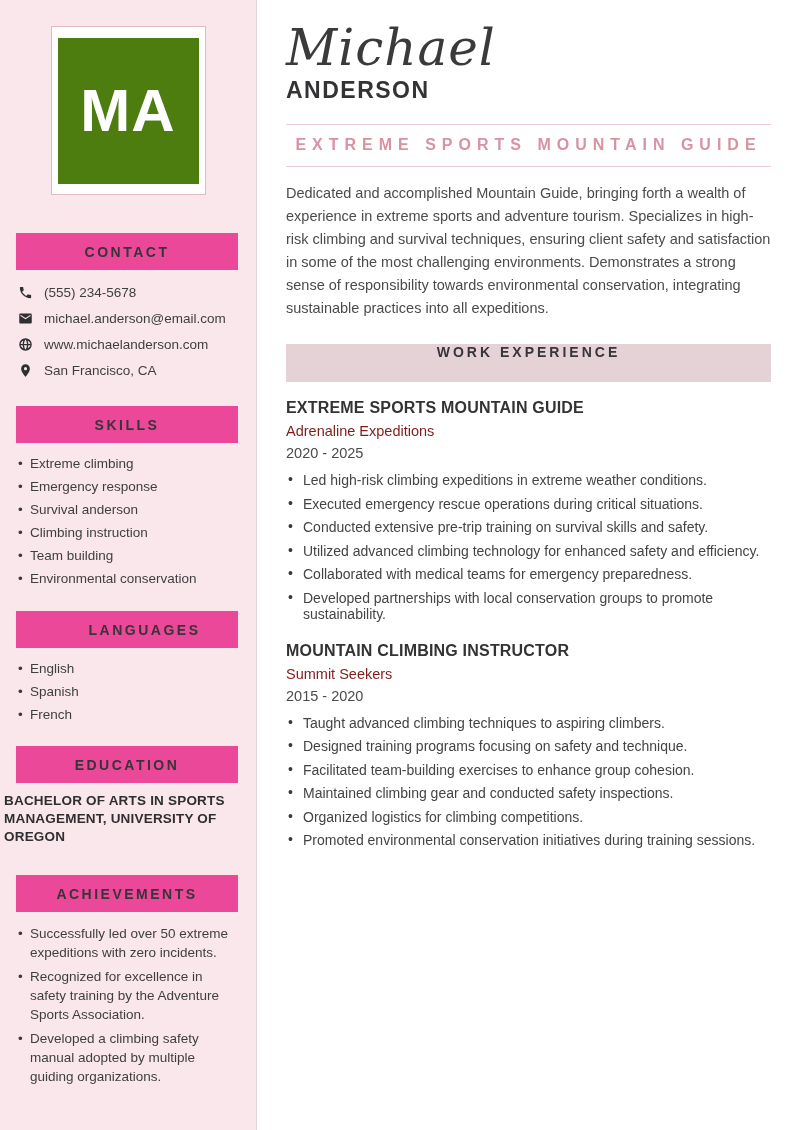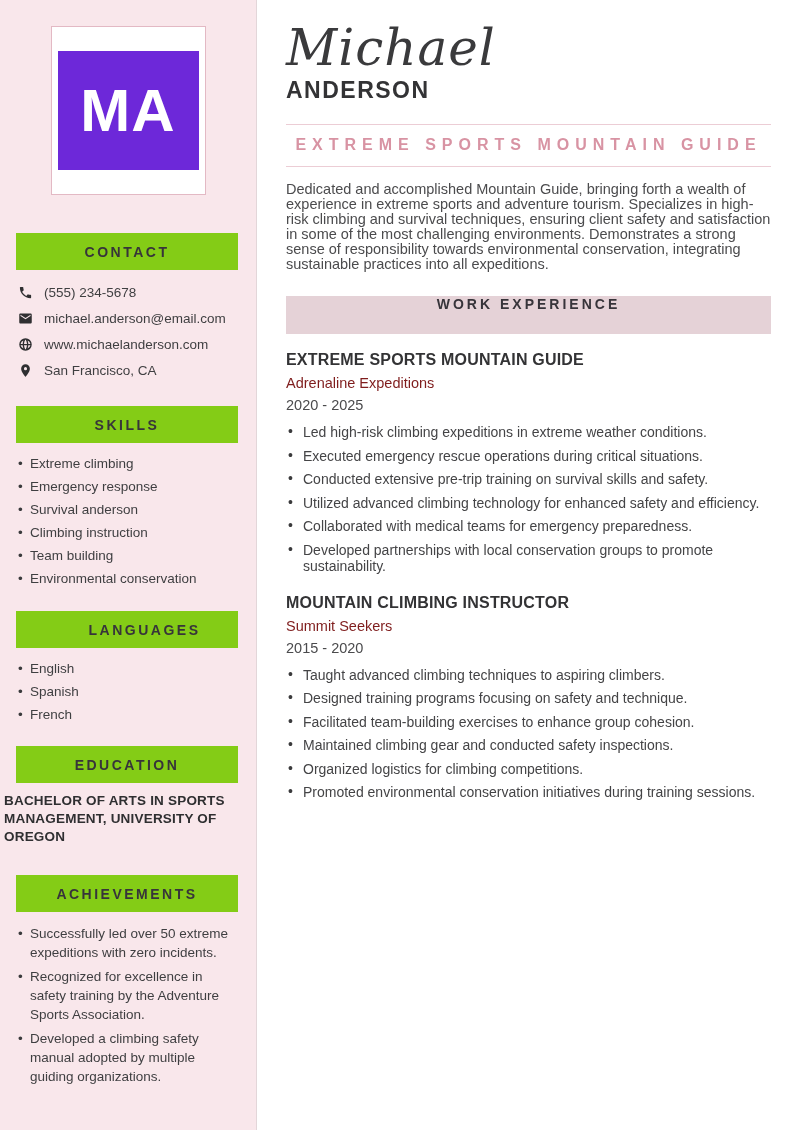--- a/index.html
+++ b/index.html
@@ -3,22 +3,22 @@
 <meta charset="utf-8">
 <style>
   * { margin:0; padding:0; box-sizing:border-box; }
   html,body { width:800px; }
   body { font-family:"Liberation Sans", sans-serif; background:#ffffff; }
   .page { width:800px; height:1130px; display:flex; overflow:hidden; background:#ffffff; }
 
   
   .sidebar { width:257px; min-width:257px; background:#f9e7eb; border-right:1px solid #e3d6d9; padding-top:26px; }
   .avatar-frame { width:155px; height:169px; margin:0 auto; background:#ffffff; border:1px solid #e3b9c4; display:flex; align-items:center; justify-content:center; }
-  .avatar { width:141px; height:119px; background:#6d28d9; color:#ffffff; display:flex; align-items:center; justify-content:center; font-size:60px; font-weight:bold; letter-spacing:1px; }
-  .side-band { margin:16px 18px 0 16px; height:37px; background:#84cc16; display:flex; align-items:center; justify-content:center;
+  .avatar { width:141px; height:146px; background:#4d7c0f; color:#ffffff; display:flex; align-items:center; justify-content:center; font-size:60px; font-weight:bold; letter-spacing:1px; }
+  .side-band { margin:16px 18px 0 16px; height:37px; background:#ec4899; display:flex; align-items:center; justify-content:center;
                font-size:14px; font-weight:bold; letter-spacing:2.5px; color:#37343a; }
   .band-contact { margin-top:38px; }
   .band-skills { margin-top:27px; }
   .band-languages { margin-top:23px;padding-left:35px; }
   .band-education { margin-top:22px; }
   .band-achievements { margin-top:29px; }
 
   .contact-list { margin-top:14px; padding-left:18px; padding-right:14px; }
   .contact-row { display:flex; align-items:center; margin-bottom:9px; color:#3f3f41; font-size:13.5px; line-height:17px; }
   .contact-row .cicon { width:15px; height:15px; margin-right:11px; flex:0 0 15px; display:flex; align-items:center; }
@@ -32,21 +32,21 @@
   .edu-text { margin-top:9px; padding:0 20px 0 4px; font-size:13.5px; font-weight:bold; color:#2f2f31; line-height:18px; letter-spacing:0.2px; }
 
   
   .main { flex:1; background:#ffffff; padding:20px 29px 0 29px; }
   .name-first { font-family:"DejaVu Serif", serif; font-style:italic; font-weight:normal; font-size:50px; line-height:56px; color:#3a3a3c; letter-spacing:1px; }
   .name-last { font-size:23px; font-weight:bold; color:#333335; letter-spacing:1.5px; margin-top:1px; }
 
   .title-block { margin-top:20px; border-top:1px solid #eccdd5; border-bottom:1px solid #eccdd5; padding:11px 0 12px 0; text-align:center;
                  color:#d893a3; font-size:16px; font-weight:bold; letter-spacing:6px; }
 
-  .summary { margin-top:15px; font-size:14.5px; color:#4b4b4d; line-height:15px; }
+  .summary { margin-top:15px; font-size:14.5px; color:#4b4b4d; line-height:23px; }
 
   .main-band { margin-top:24px; height:38px; background:#e5d2d7; display:flex; align-items:flex-start; justify-content:center;
                font-size:14px; font-weight:bold; letter-spacing:3px; color:#37343a; }
 
   .job { margin-top:17px; }
   .job-title { font-size:16px; font-weight:bold; color:#333335; letter-spacing:0.2px; }
   .job-company { margin-top:6px; font-size:14.5px; color:#7f1d1d; }
   .job-dates { margin-top:6px; font-size:14.5px; color:#4b4b4d; }
   .job-bullets { list-style:none; margin-top:11px; }
   .job-bullets li { position:relative; padding-left:17px; font-size:14px; color:#444446; line-height:16px; margin-bottom:7.5px; }

